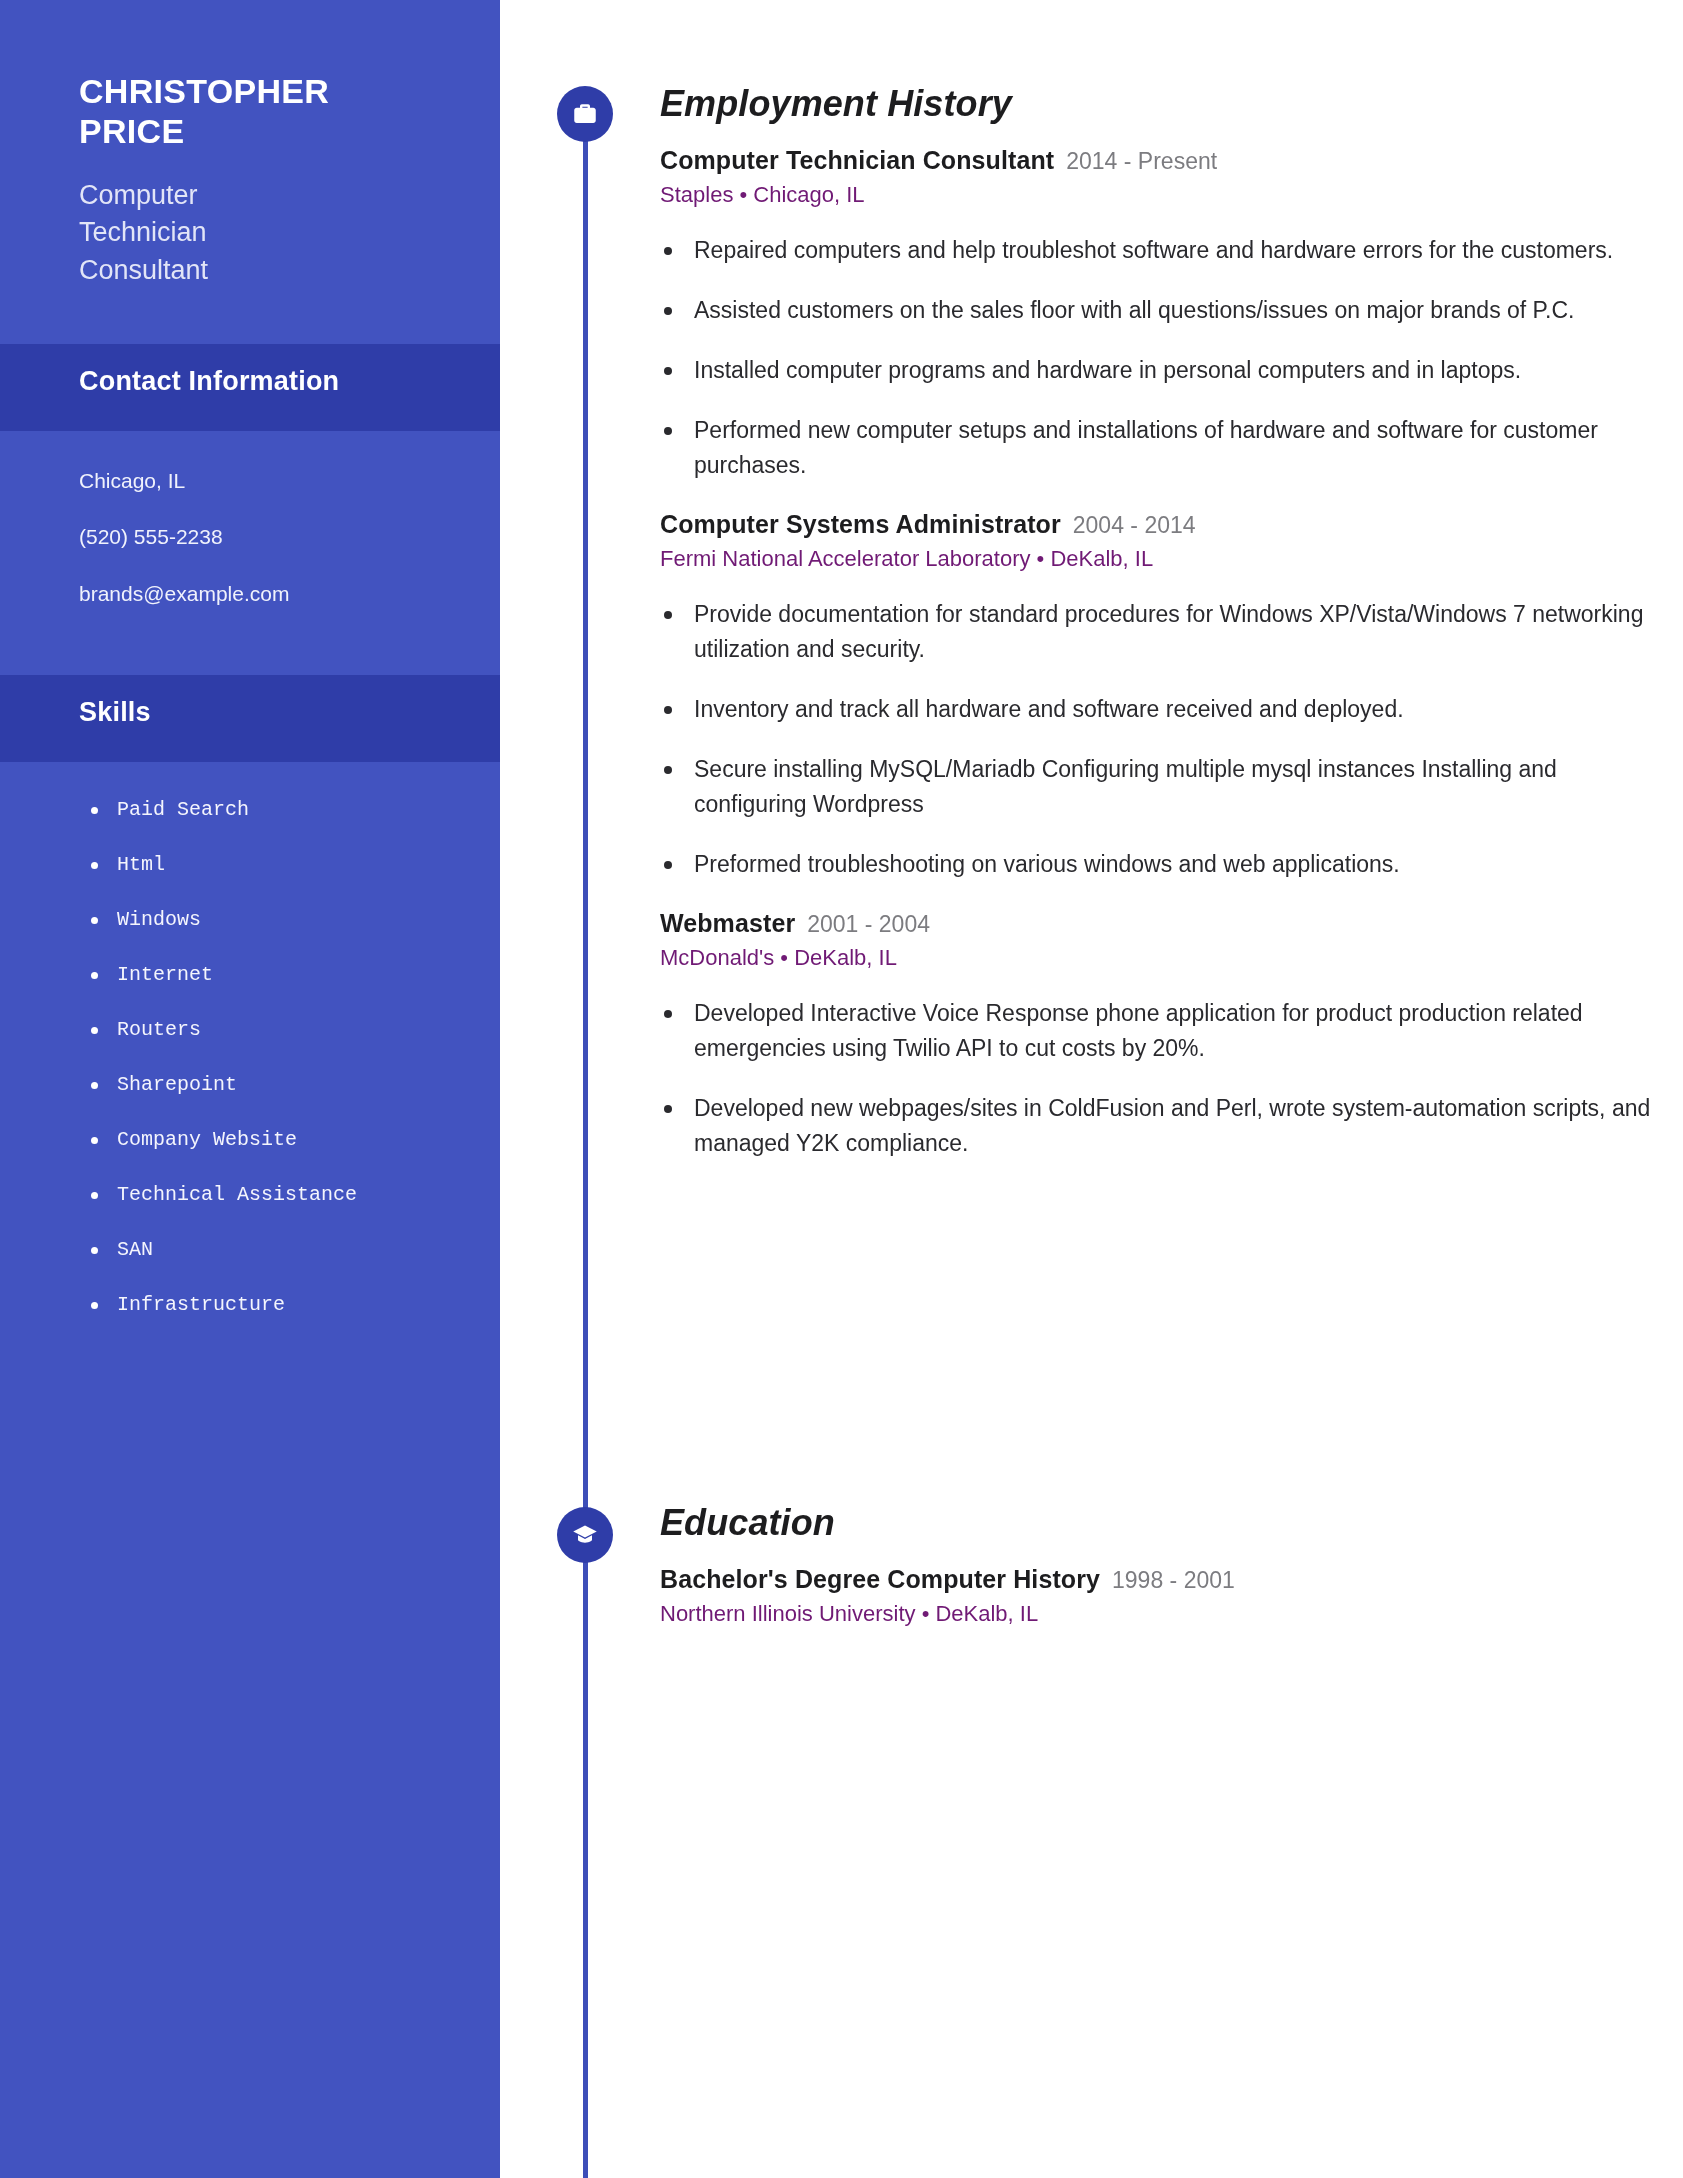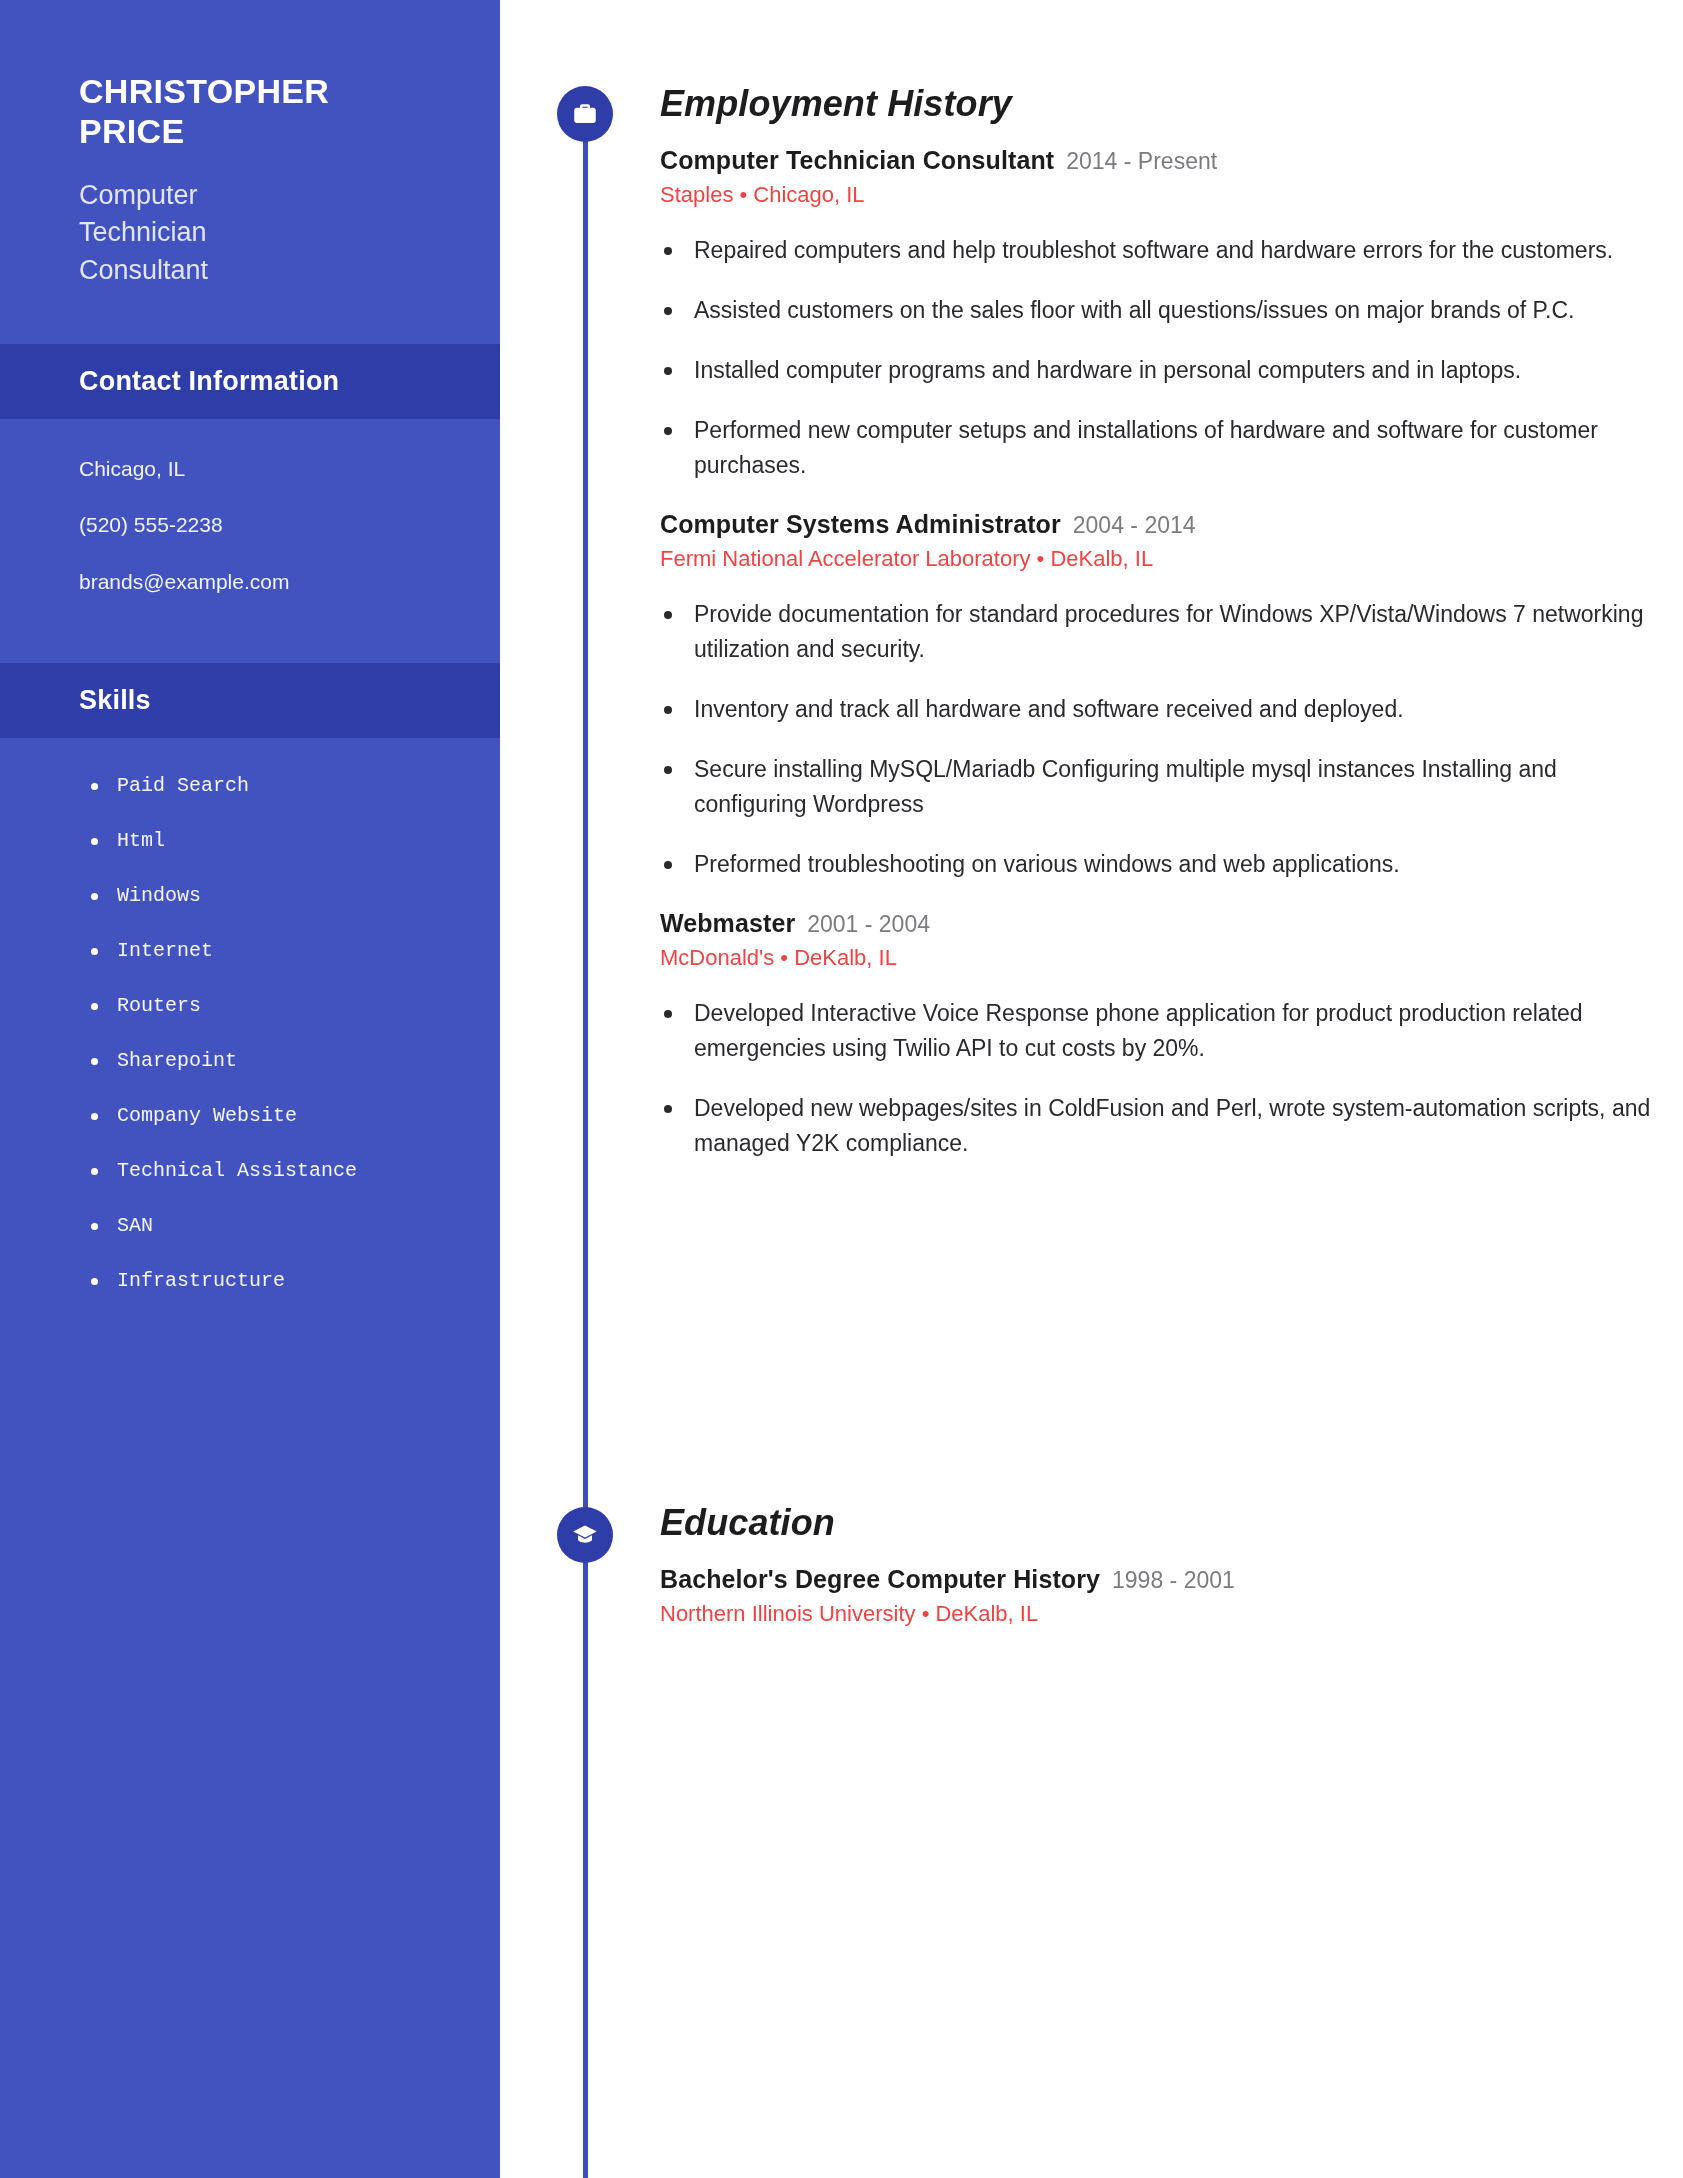--- a/index.html
+++ b/index.html
@@ -42,21 +42,21 @@
     margin-top:26px;
     font-size:27px;
     font-weight:400;
     line-height:1.38;
     color:#e2e5f7;
     white-space:pre-line;
   }
 
   .band {
     background:#2f3da8;
-    padding:22px 79px 22px 79px;
+    padding:22px 79px 34px 79px;
   }
   .band h2 {
     font-size:27px;
     font-weight:bold;
     color:#ffffff;
     letter-spacing:0.2px;
   }
   .band.contact-band { margin-top:55px; }
   .band.skills-band  { margin-top:40px; }
 
@@ -145,21 +145,21 @@
     letter-spacing:0.1px;
   }
   .entry-dates {
     font-size:23px;
     font-weight:400;
     color:#7c7c80;
     margin-left:12px;
   }
   .entry-meta {
     font-size:22px;
-    color:#ef4444;
+    color:#701a75;
     line-height:1.4;
   }
   .bullets { margin-top:22px; list-style:none; }
   .bullets li {
     position:relative;
     font-size:23px;
     line-height:1.52;
     color:#2a2a2e;
     padding-left:34px;
     margin-bottom:25px;

